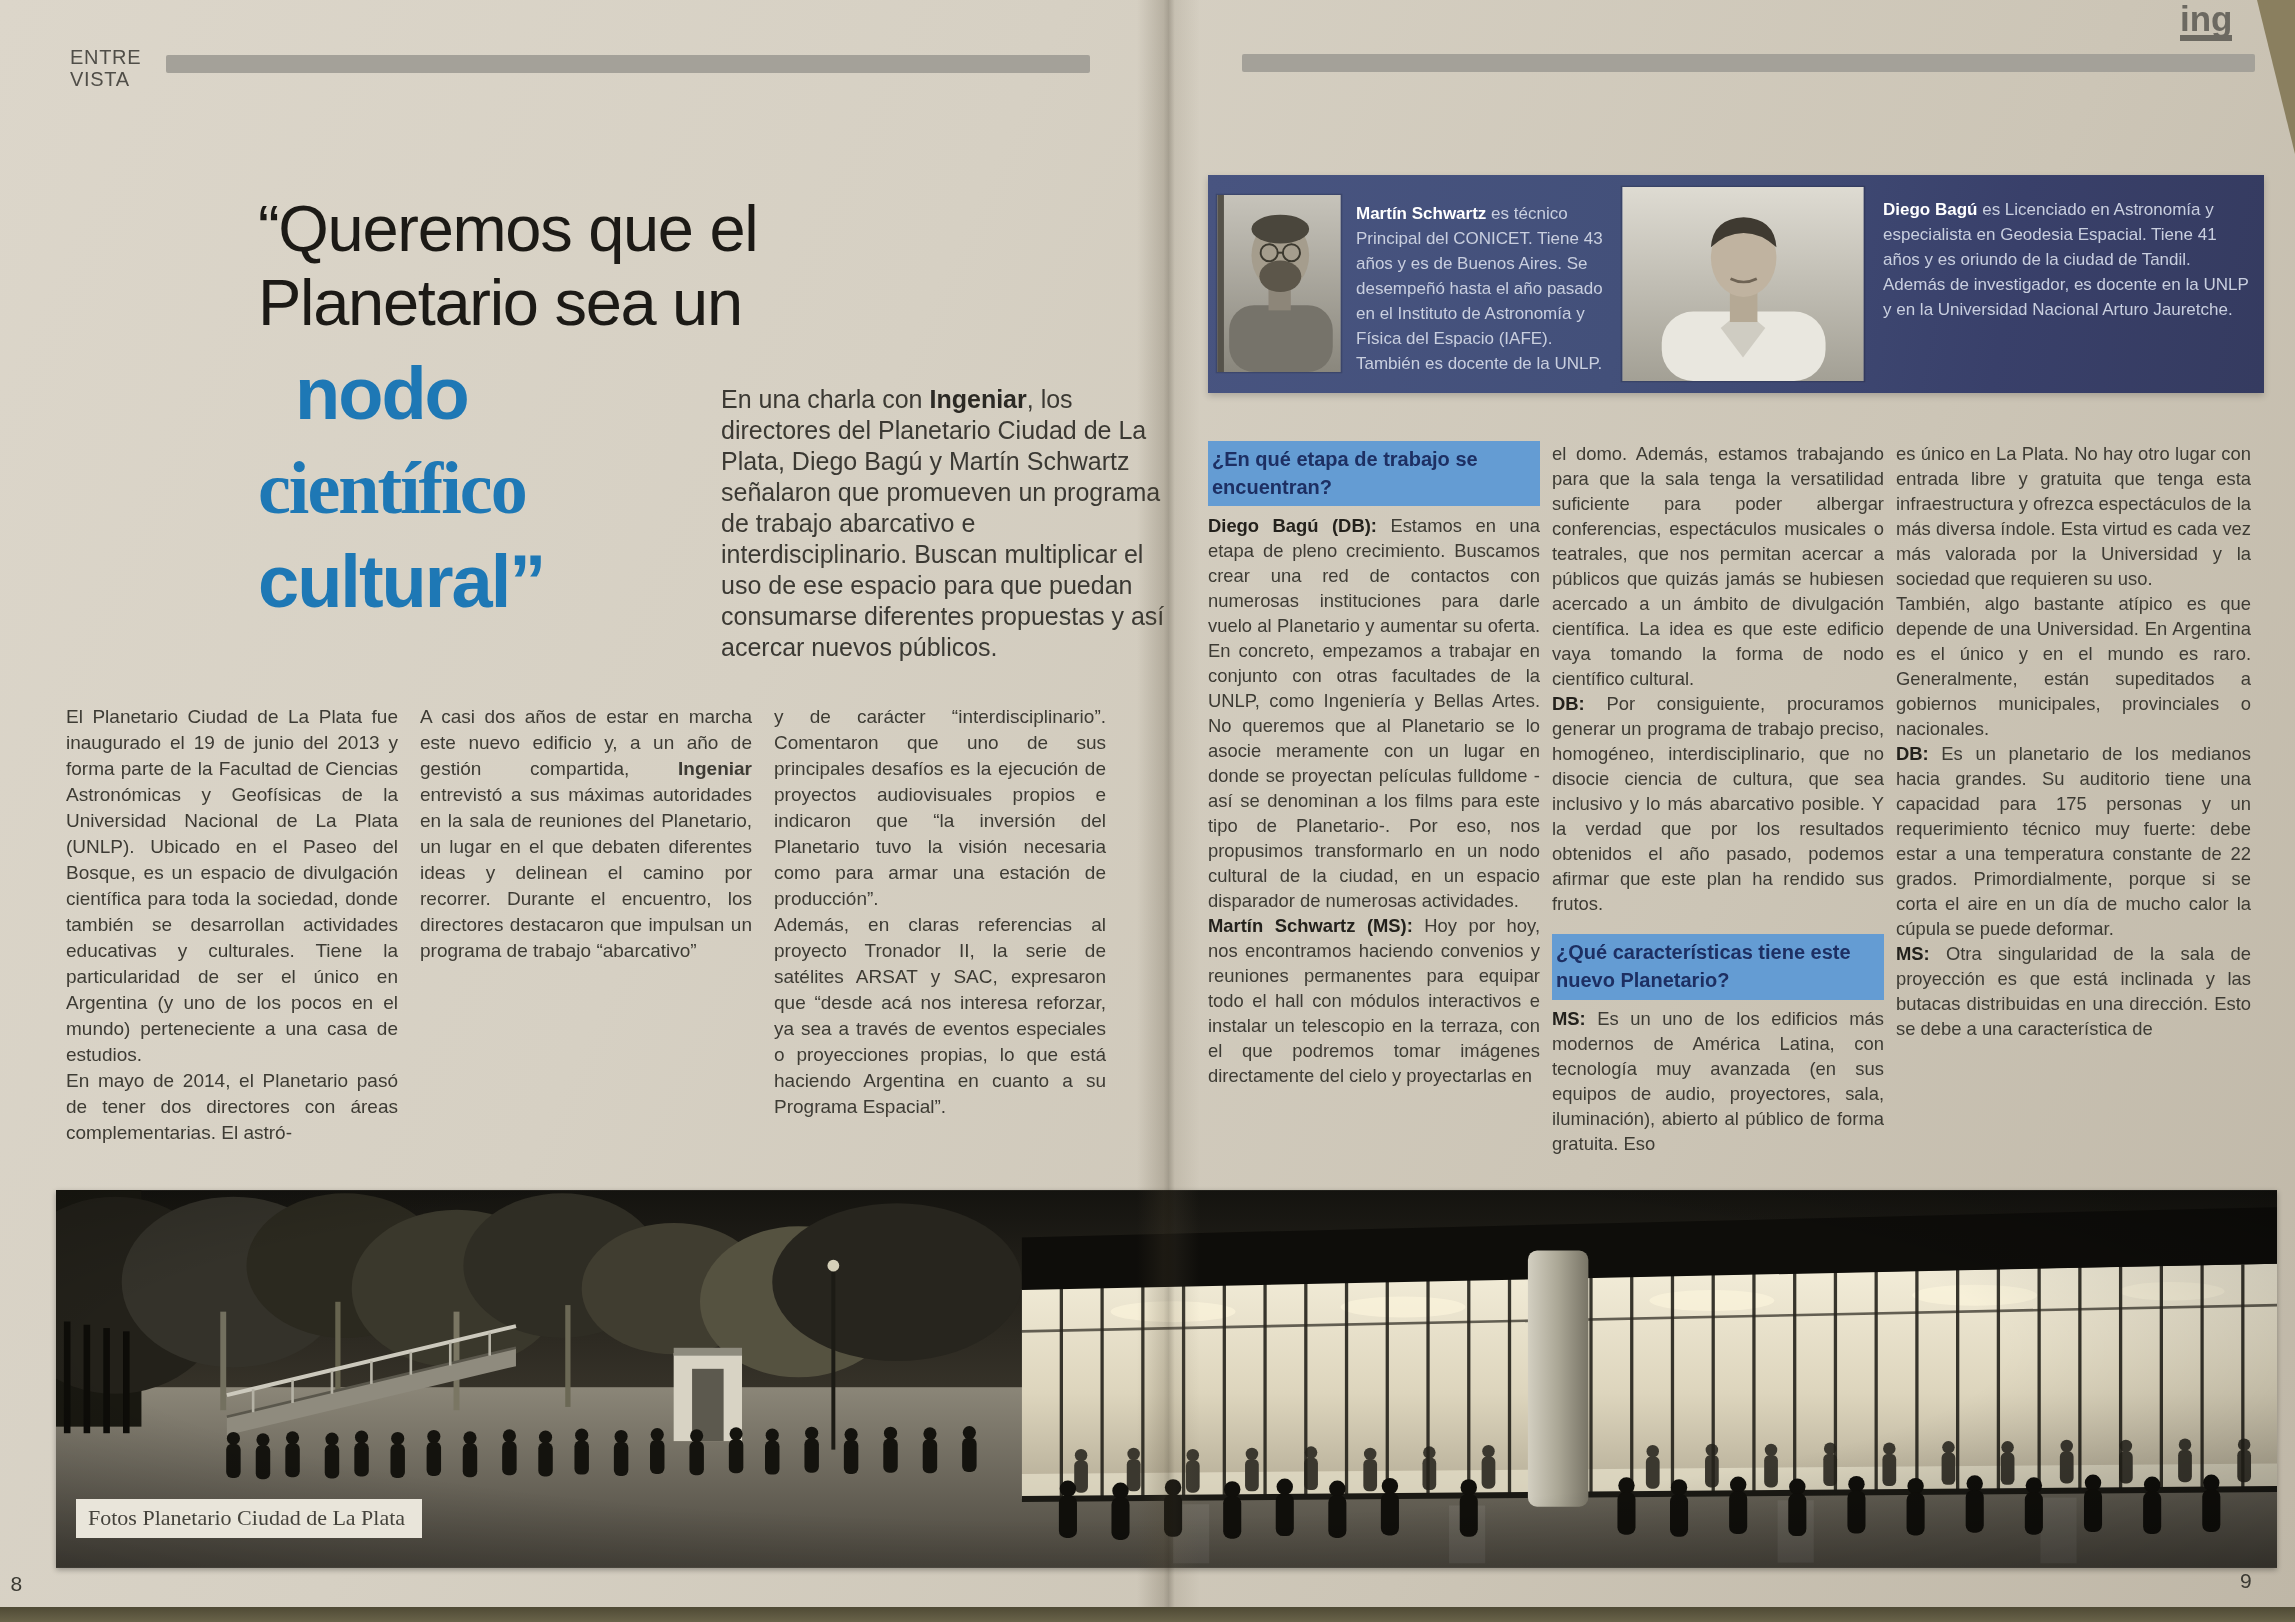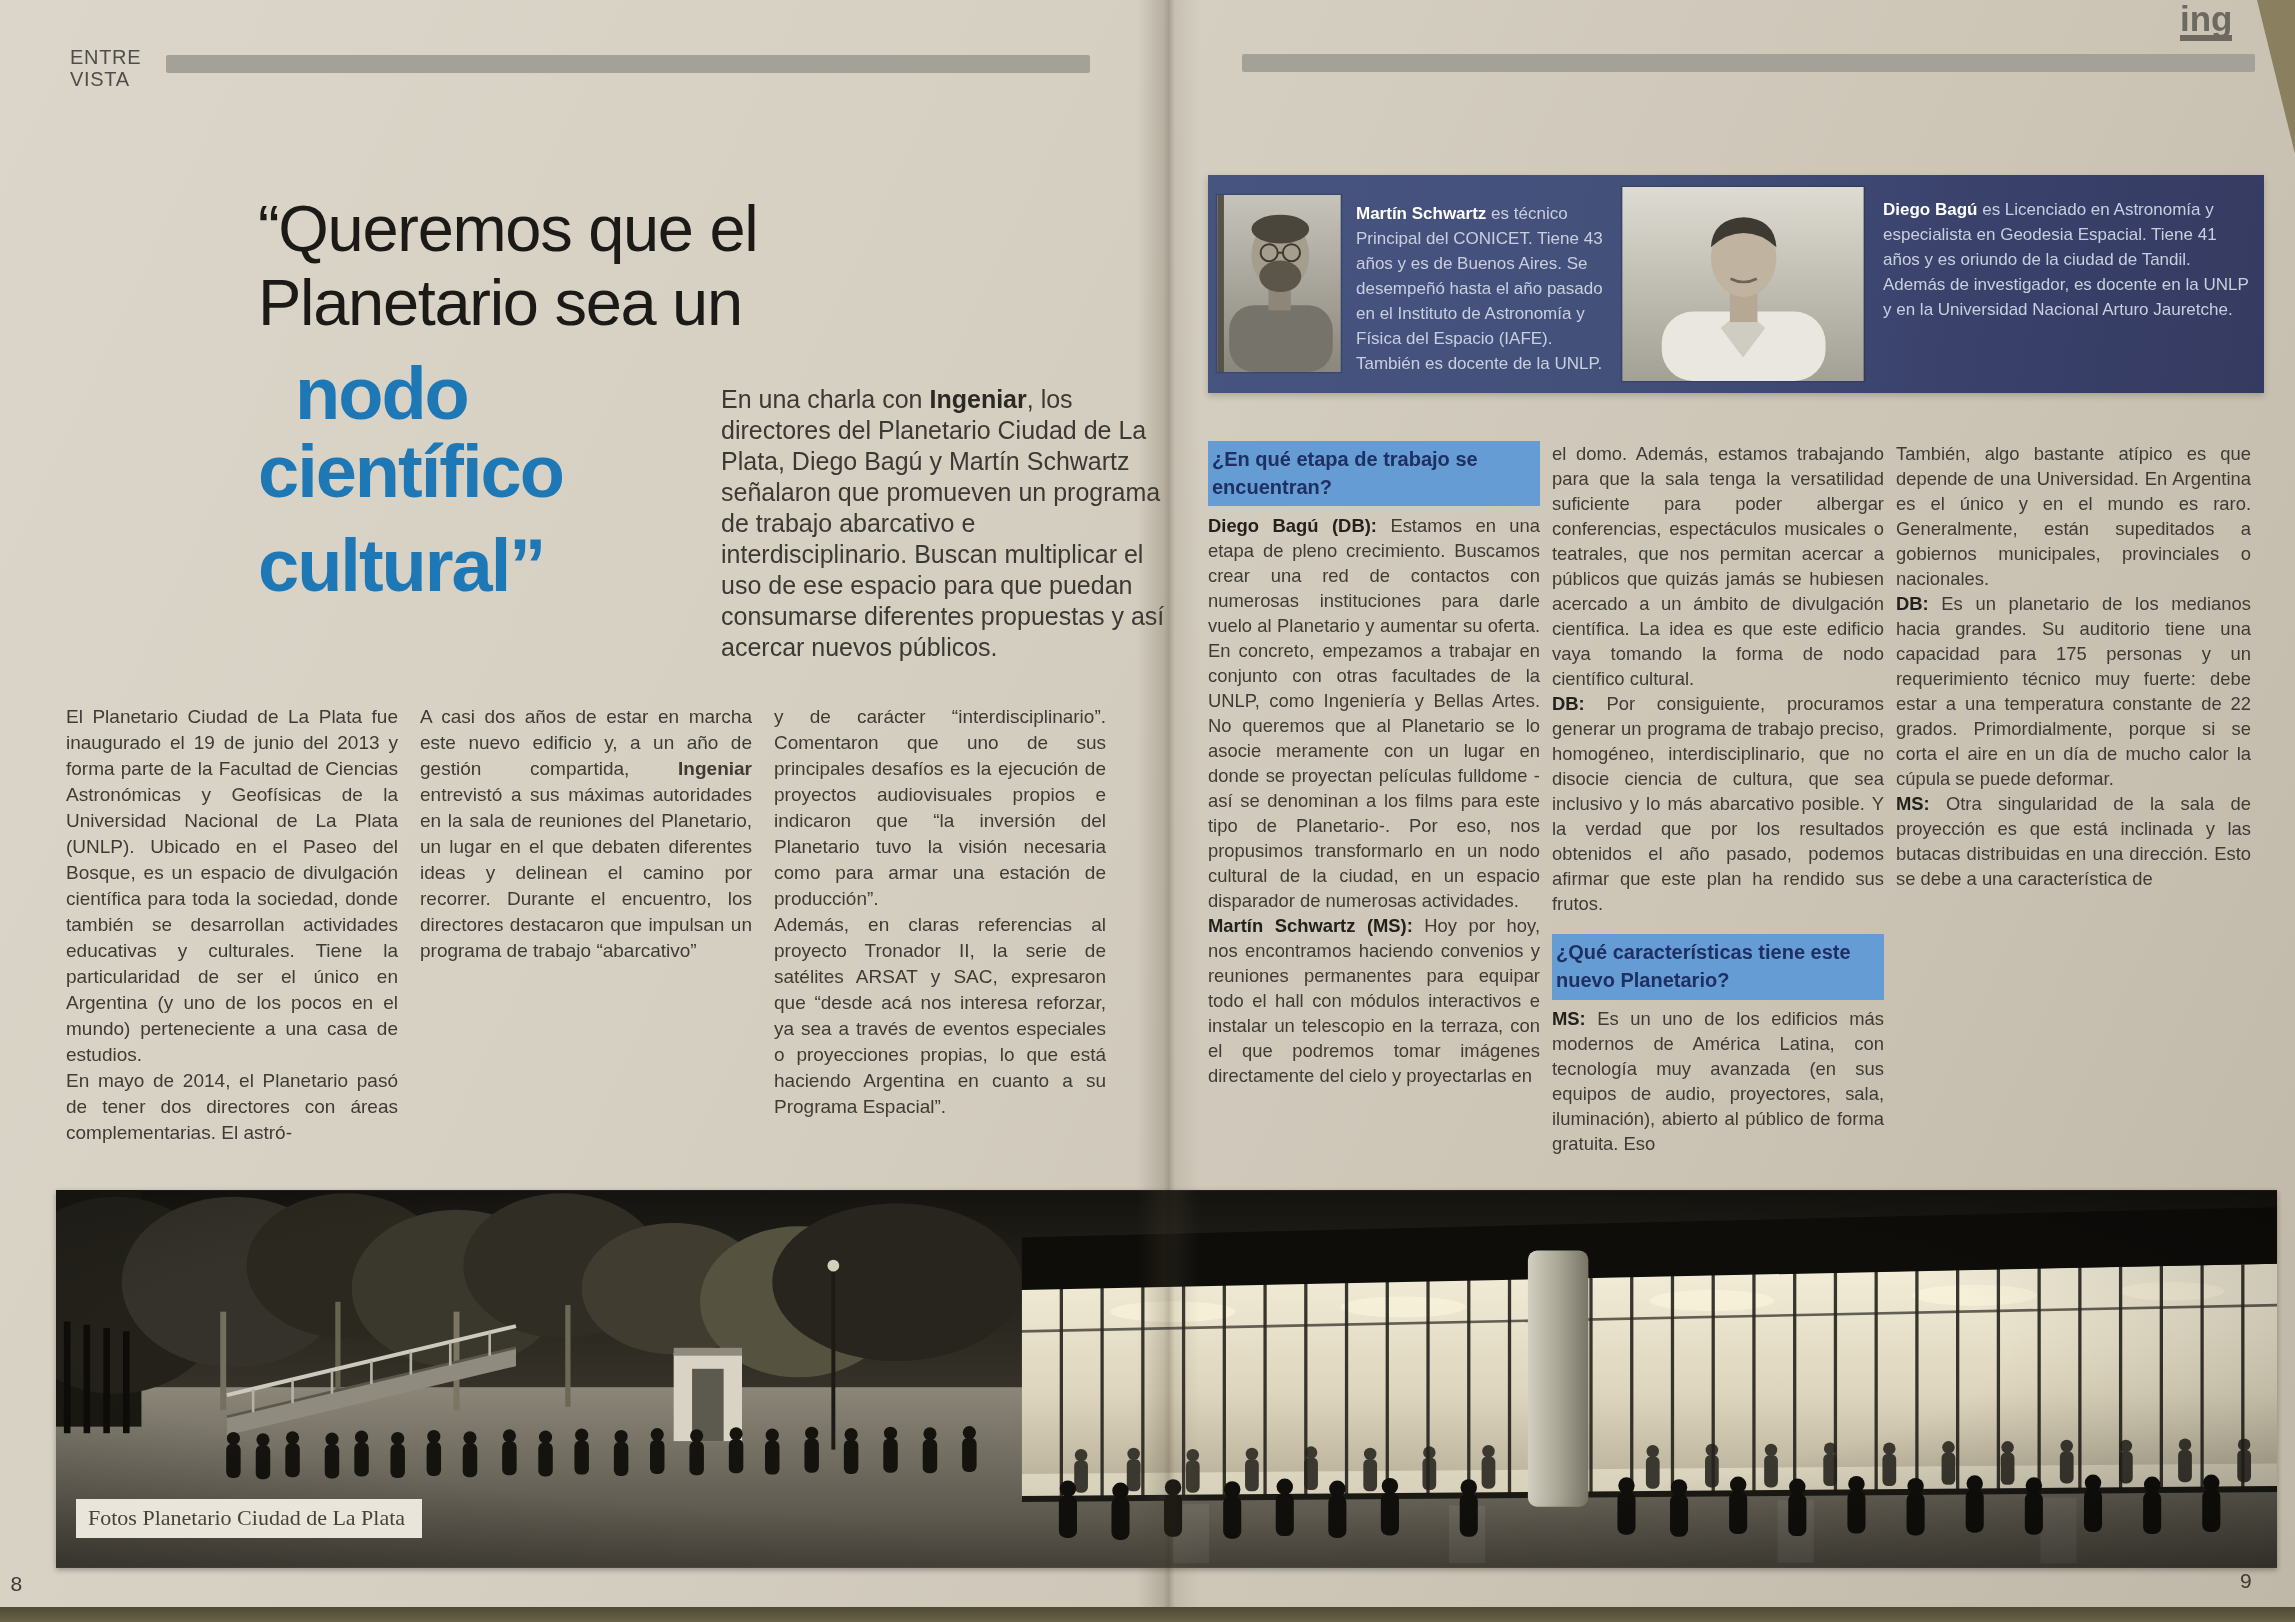--- a/index.html
+++ b/index.html
@@ -80,21 +80,21 @@
     <div class="kicker">
       <div>ENTRE</div>
       <div>VISTA</div>
     </div>
     <div class="rule rule-left"></div>
 
     <div class="headline">
       <div class="hl-black">“Queremos que el</div>
       <div class="hl-black">Planetario sea un</div>
       <div class="hl-blue" style="margin-top:14.5px;margin-left:37px;">nodo</div>
-      <div class="hl-blue" style="margin-top:0;">científico</div>
+      <div class="hl-blue" style="margin-top:16px;font-family:Liberation Serif, serif;">científico</div>
       <div class="hl-blue" style="margin-top:16px;">cultural”</div>
     </div>
 
     <p class="intro"><span>En una charla con </span><b>Ingeniar</b><span>, los directores del Planetario Ciudad de La Plata, Diego Bagú y Martín Schwartz señalaron que promueven un programa de trabajo abarcativo e interdisciplinario. Buscan multiplicar el uso de ese espacio para que puedan consumarse diferentes propuestas y así acercar nuevos públicos.</span></p>
 
     <div class="bodycol c1">
       <p>El Planetario Ciudad de La Plata fue inaugurado el 19 de junio del 2013 y forma parte de la Facultad de Ciencias Astronómicas y Geofísicas de la Universidad Nacional de La Plata (UNLP). Ubicado en el Paseo del Bosque, es un espacio de divulgación científica para toda la sociedad, donde también se desarrollan actividades educativas y culturales. Tiene la particularidad de ser el único en Argentina (y uno de los pocos en el mundo) perteneciente a una casa de estudios.</p>
       <p>En mayo de 2014, el Planetario pasó de tener dos directores con áreas complementarias. El astró-</p>
     </div>
     <div class="bodycol c2">
@@ -162,20 +162,21 @@
     </div>
 
     <div class="qacol qc2">
       <p>el domo. Además, estamos trabajando para que la sala tenga la versatilidad suficiente para poder albergar conferencias, espectáculos musicales o teatrales, que nos permitan acercar a públicos que quizás jamás se hubiesen acercado a un ámbito de divulgación científica. La idea es que este edificio vaya tomando la forma de nodo científico cultural.</p>
       <p><b class="lead">DB:</b><span> Por consiguiente, procuramos generar un programa de trabajo preciso, homogéneo, interdisciplinario, que no disocie ciencia de cultura, que sea inclusivo y lo más abarcativo posible. Y la verdad que por los resultados obtenidos el año pasado, podemos afirmar que este plan ha rendido sus frutos.</span></p>
       <div class="q q2">¿Qué características tiene este nuevo Planetario?</div>
       <p><b class="lead">MS:</b><span> Es un uno de los edificios más modernos de América Latina, con tecnología muy avanzada (en sus equipos de audio, proyectores, sala, iluminación), abierto al público de forma gratuita. Eso</span></p>
     </div>
 
     <div class="qacol qc3">
+      <p>es único en La Plata. No hay otro lugar con entrada libre y gratuita que tenga esta infraestructura y ofrezca espectáculos de la más diversa índole. Esta virtud es cada vez más valorada por la Universidad y la sociedad que requieren su uso.</p>
       <p>También, algo bastante atípico es que depende de una Universidad. En Argentina es el único y en el mundo es raro. Generalmente, están supeditados a gobiernos municipales, provinciales o nacionales.</p>
       <p><b class="lead">DB:</b><span> Es un planetario de los medianos hacia grandes. Su auditorio tiene una capacidad para 175 personas y un requerimiento técnico muy fuerte: debe estar a una temperatura constante de 22 grados. Primordialmente, porque si se corta el aire en un día de mucho calor la cúpula se puede deformar.</span></p>
       <p><b class="lead">MS:</b><span> Otra singularidad de la sala de proyección es que está inclinada y las butacas distribuidas en una dirección. Esto se debe a una característica de</span></p>
     </div>
 
     <div class="pagenum pn-right">9</div>
   </section>
 
   <figure class="photo" style="margin:0">
     <svg width="2221" height="378" viewBox="0 0 3380 575">

